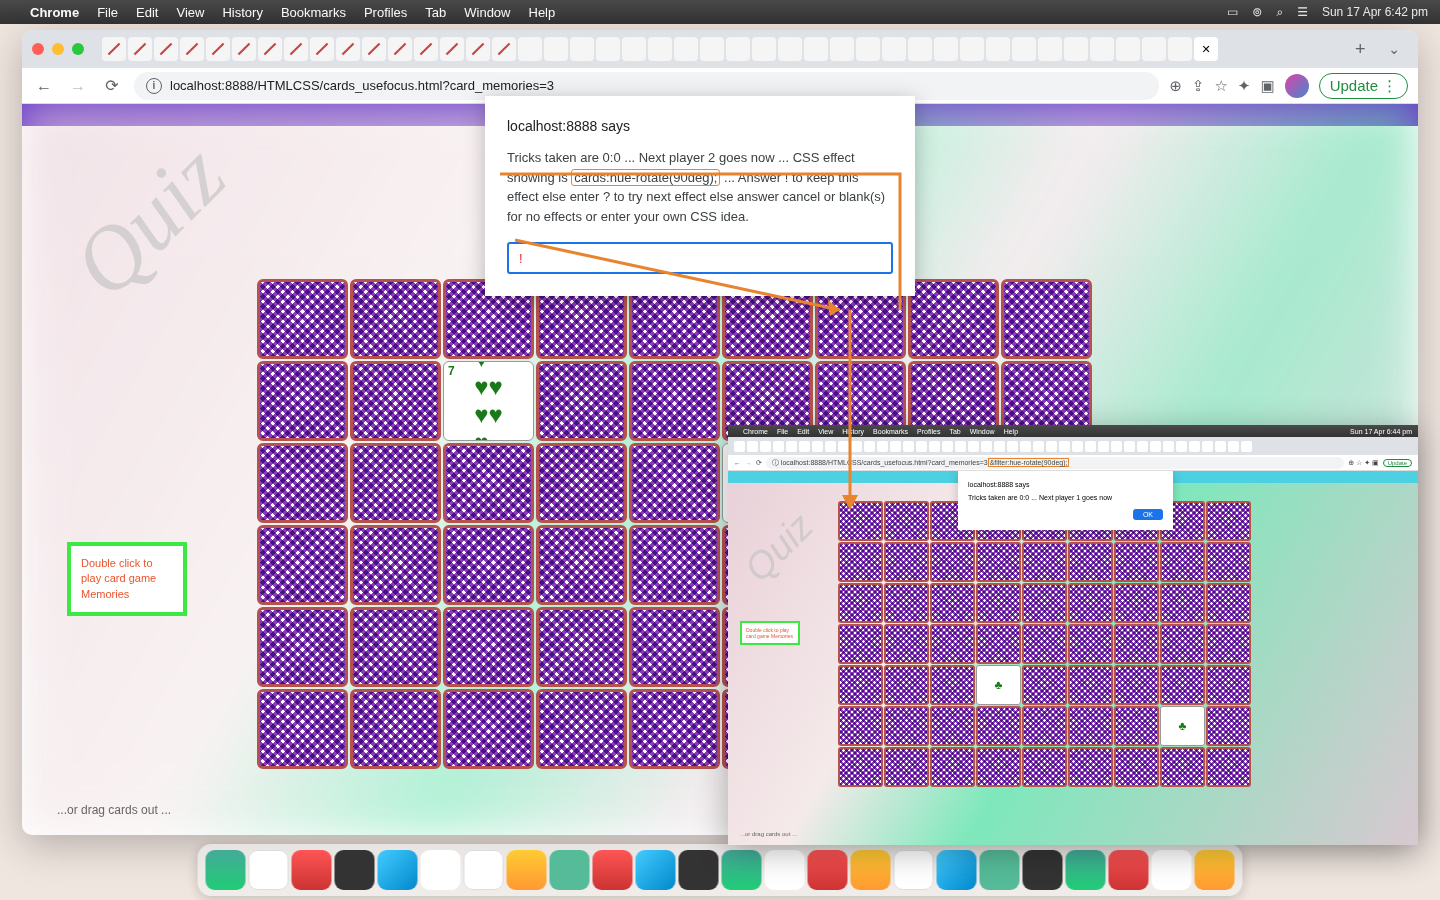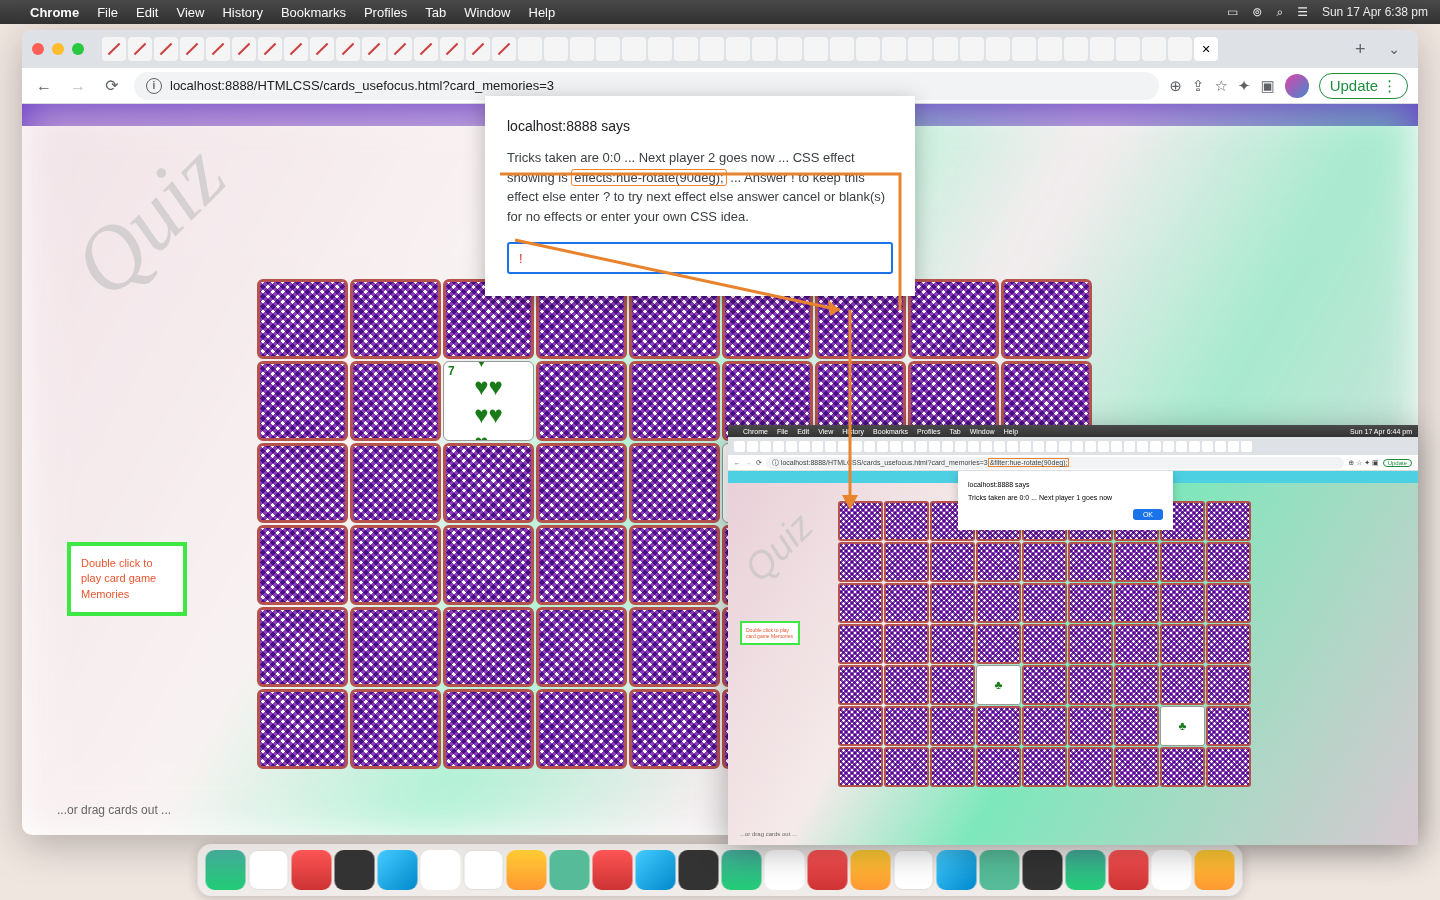--- a/index.html
+++ b/index.html
@@ -108,21 +108,21 @@
   <span>Profiles</span>
   <span>Tab</span>
   <span>Window</span>
   <span>Help</span>
   <span class="spacer"></span>
   <div class="right">
     <span>▭</span>
     <span>⊚</span>
     <span>⌕</span>
     <span>☰</span>
-    <span>Sun 17 Apr  6:38 pm</span>
+    <span>Sun 17 Apr  6:42 pm</span>
   </div>
 </div>
 
 <div class="chrome">
   <div class="tabstrip">
     <div class="winbtns">
       <i class="wb-r"></i>
       <i class="wb-y"></i>
       <i class="wb-g"></i>
     </div>
@@ -320,21 +320,21 @@
         <div class="card back"></div>
         <div class="card back"></div>
       </div>
     <div class="dragtext">...or drag cards out ...</div>
   </div>
 </div>
 
 <div class="jsdialog">
   <h4>localhost:8888 says</h4>
   <p>
-    <span>Tricks taken are 0:0 ... Next player 2 goes now  ... CSS effect showing is </span><span class="hl">effects:hue-rotate(90deg);</span><span> ... Answer ! to keep this effect else enter ? to try next effect else answer cancel or blank(s) for no effects or enter your own CSS idea.</span>
+    <span>Tricks taken are 0:0 ... Next player 2 goes now  ... CSS effect showing is </span><span class="hl">cards:hue-rotate(90deg);</span><span> ... Answer ! to keep this effect else enter ? to try next effect else answer cancel or blank(s) for no effects or enter your own CSS idea.</span>
   </p>
   <input type="text" value="!" style="">
 </div>
 
 <svg class="arrow" style="left:500px;top:160px" width="420" height="400">
   <line x1="15" y1="80" x2="340" y2="150"></line>
   <polygon points="340,150 328,140 330,156"></polygon>
   <polyline points="210,14 400,14 400,150"></polyline>
   <line x1="65,14" x2="210" y1="14" y2="14"></line>
 </svg>

